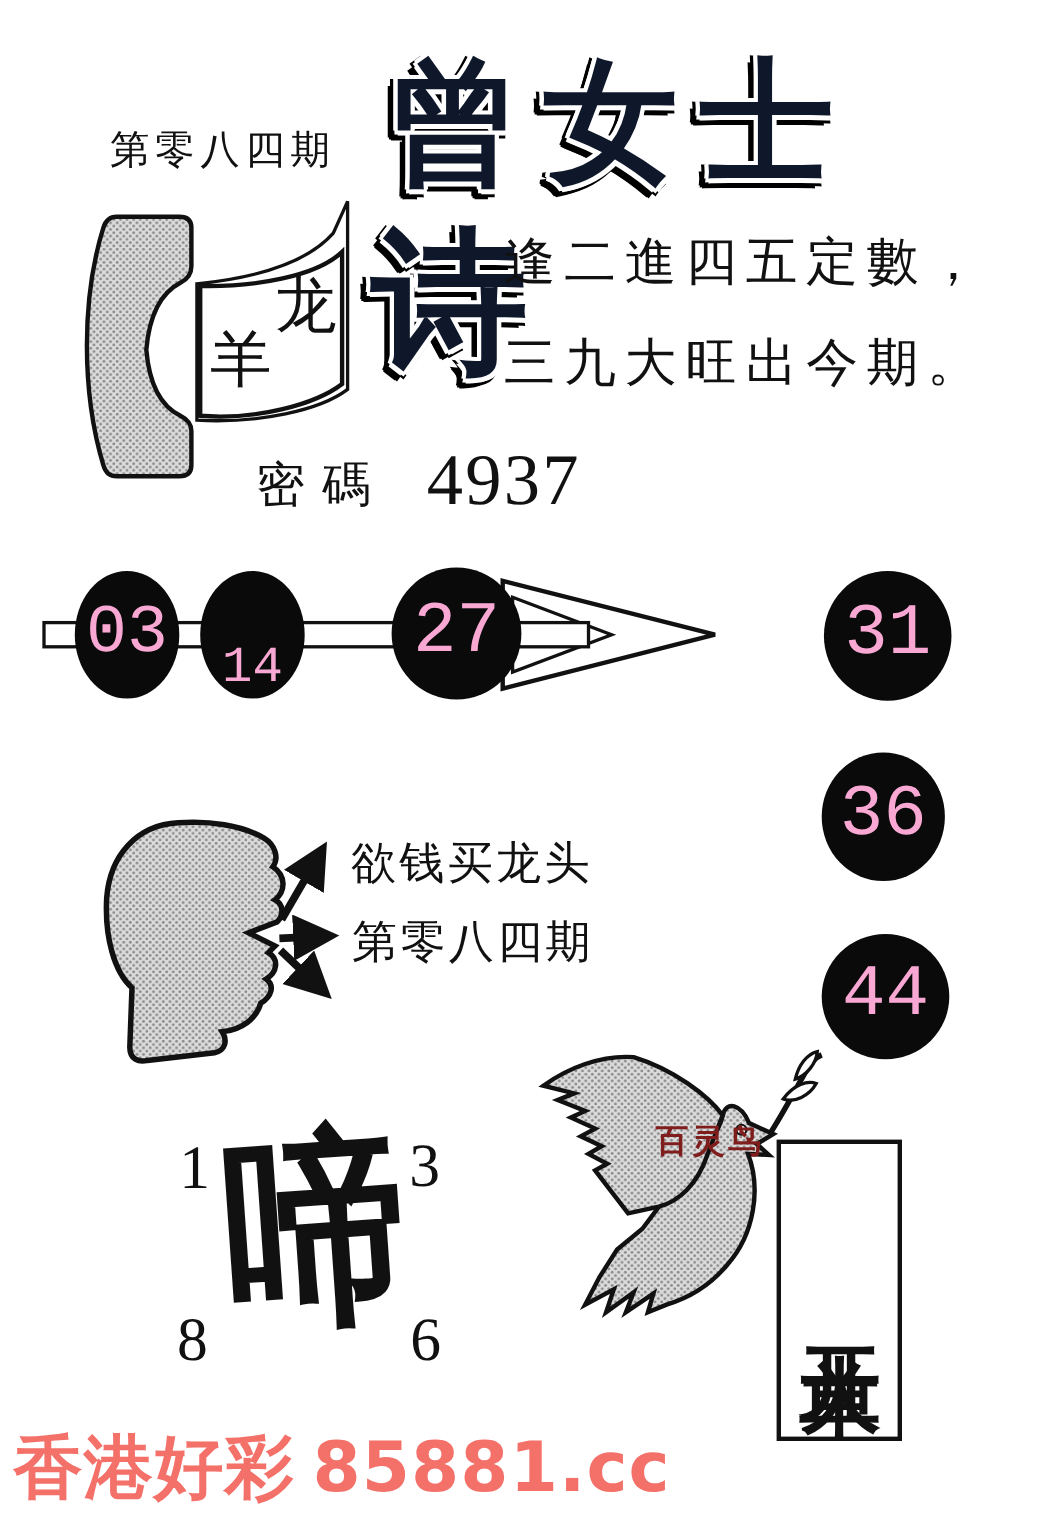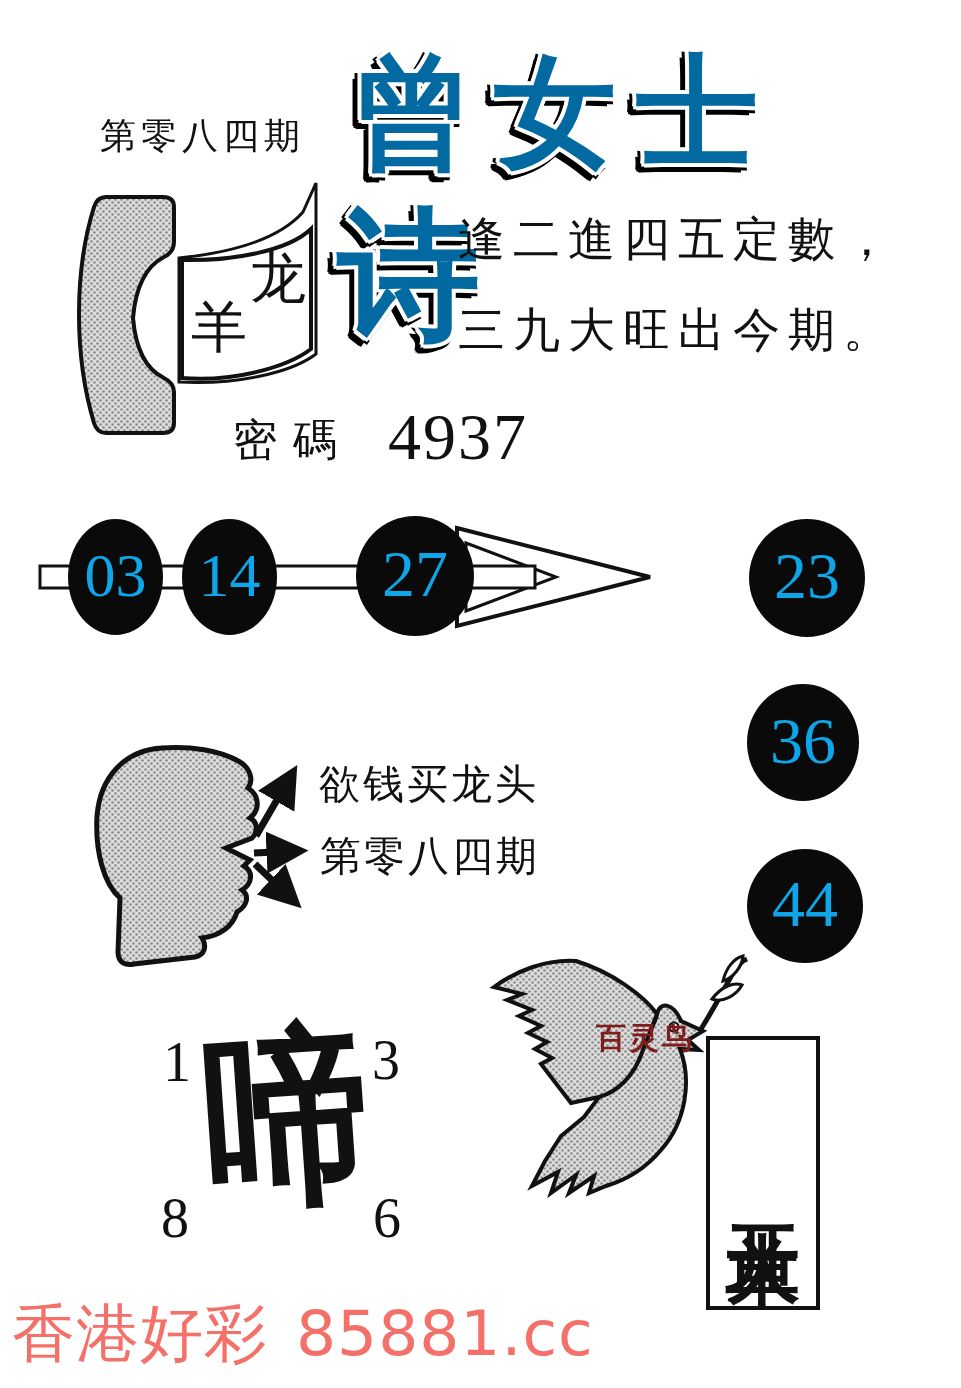--- a/index.html
+++ b/index.html
@@ -7,21 +7,21 @@
     position:relative;width:961px;height:1388px;background:#ffffff;
     overflow:hidden;font-family:"Liberation Serif",serif;color:#111;
     margin:0 auto;
   }
   #artwork{position:absolute;left:0;top:0;z-index:1;}
   .txt{position:absolute;z-index:2;white-space:nowrap;line-height:1;}
 
   .issue{left:100px;top:118px;font-size:36px;letter-spacing:5px;}
 
   .sticker{ 
-    color:#0369a1;font-weight:bold;
+    color:#0f172a;font-weight:bold;
     text-shadow:
       -4px 0 #fff,4px 0 #fff,0 -4px #fff,0 4px #fff,
       -3px -3px #fff,3px 3px #fff,-3px 3px #fff,3px -3px #fff,
       -8px 8px 0 #000,-9px 6px 0 #000,-6px 9px 0 #000,
       -7px 0 #000,0 7px #000,-7px 7px #000;
   }
   .title{left:352px;top:52px;font-size:122px;letter-spacing:20px;}
   .shi{left:338px;top:205px;font-size:142px;}
 
   .zodiac{font-size:56px;}
@@ -31,25 +31,25 @@
   .poem{font-size:47px;letter-spacing:8px;}
   .poem1{left:458px;top:216px;}
   .poem2{left:458px;top:293px;margin-top:14px;}
 
   .pwd-label{left:233px;top:419px;font-size:44px;font-weight:normal;letter-spacing:16px;}
   .pwd-value{left:388px;top:404px;font-size:66px;letter-spacing:2px;}
 
   .ball{
     position:absolute;z-index:2;background:#0a0a0a;border-radius:50%;
     display:flex;align-items:center;justify-content:center;
-    color:#0ea5e9;font-family:Liberation Serif, serif;
+    color:#f9a8d4;font-family:Liberation Mono, monospace;
   }
   .ball span{transform:translateY(-2px);}
   .b03{left:68px;top:519px;width:95px;height:116px;font-size:62px;}
-  .b14{left:182px;top:519px;width:95px;height:116px;font-size:62px;}
+  .b14{left:182px;top:519px;width:95px;height:116px;font-size:46px;align-items:flex-end;}
   .b27{left:356px;top:516px;width:118px;height:120px;font-size:66px;}
   .b23{left:749px;top:519px;width:116px;height:118px;font-size:66px;}
   .b36{left:747px;top:684px;width:112px;height:117px;font-size:66px;}
   .b44{left:747px;top:849px;width:116px;height:114px;font-size:66px;}
 
   .speak{font-size:41px;letter-spacing:3px;margin-left:27px;}
   .speak1{left:292px;top:764px;}
   .speak2{left:293px;top:836px;}
 
   .corner{font-size:56px;}
@@ -66,23 +66,23 @@
     position:absolute;z-index:2;left:706px;top:1036px;width:106px;height:266px;
     border:4px solid #111;background:#fff;
     display:flex;align-items:center;justify-content:center;
   }
   .verdict .vtext{
     writing-mode:vertical-rl;text-orientation:upright;
     font-size:74px;font-weight:bold;letter-spacing:4px;line-height:1;
   }
 
   .footer{
-    left:12px;top:1302px;font-size:63px;font-weight:normal;
+    left:12px;top:1302px;font-size:63px;font-weight:bold;
     font-family:"DejaVu Sans","Liberation Sans",sans-serif;
-    color:#f4716a;letter-spacing:1px;display:flex;gap:28px;justify-content:center;
+    color:#f4716a;letter-spacing:1px;display:flex;gap:16px;justify-content:center;
   }
 </style>
 </head>
 <body>
 
 <div id="flyer">
 
   <svg id="artwork" width="961" height="1388" viewBox="0 0 961 1388">
     <defs>
       <pattern id="ht" patternUnits="userSpaceOnUse" width="6" height="6">
@@ -167,21 +167,21 @@
       <span>03</span>
     </div>
   <div class="ball b14">
       <span>14</span>
     </div>
   <div class="ball b27">
       <span>27</span>
     </div>
 
   <div class="ball b23">
-      <span>23</span>
+      <span>31</span>
     </div>
   <div class="ball b36">
       <span>36</span>
     </div>
   <div class="ball b44">
       <span>44</span>
     </div>
 
   <div class="txt speak speak1">欲钱买龙头</div>
   <div class="txt speak speak2">第零八四期</div>

